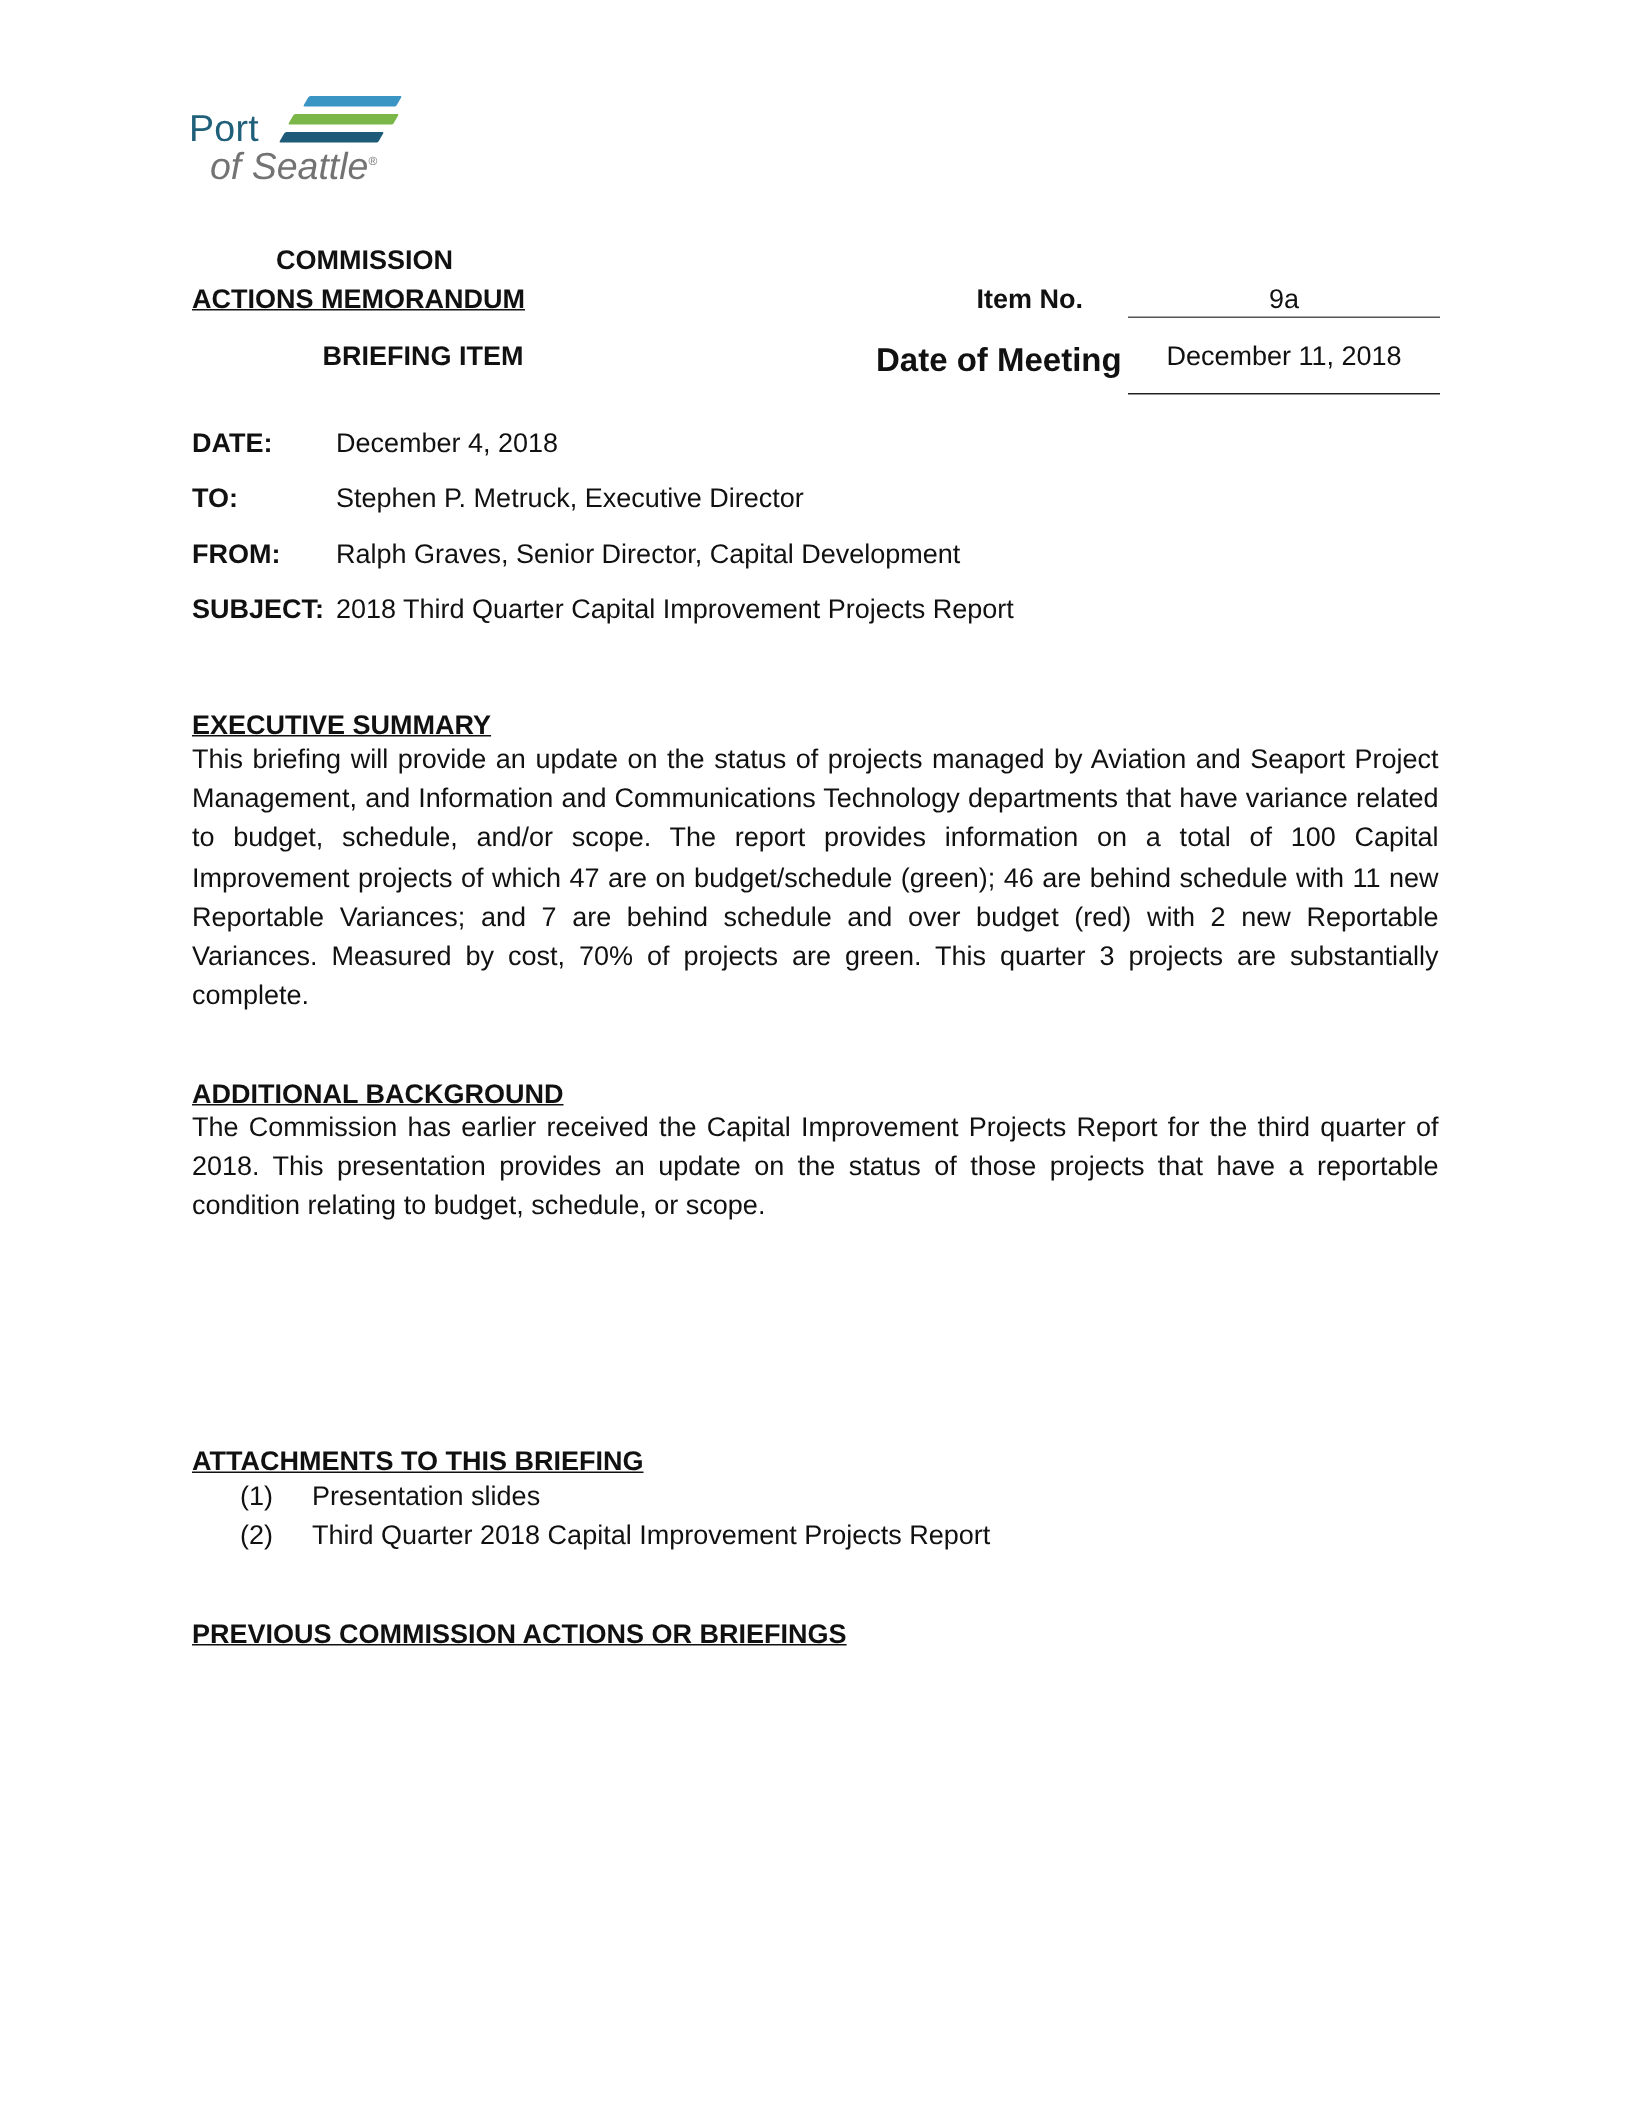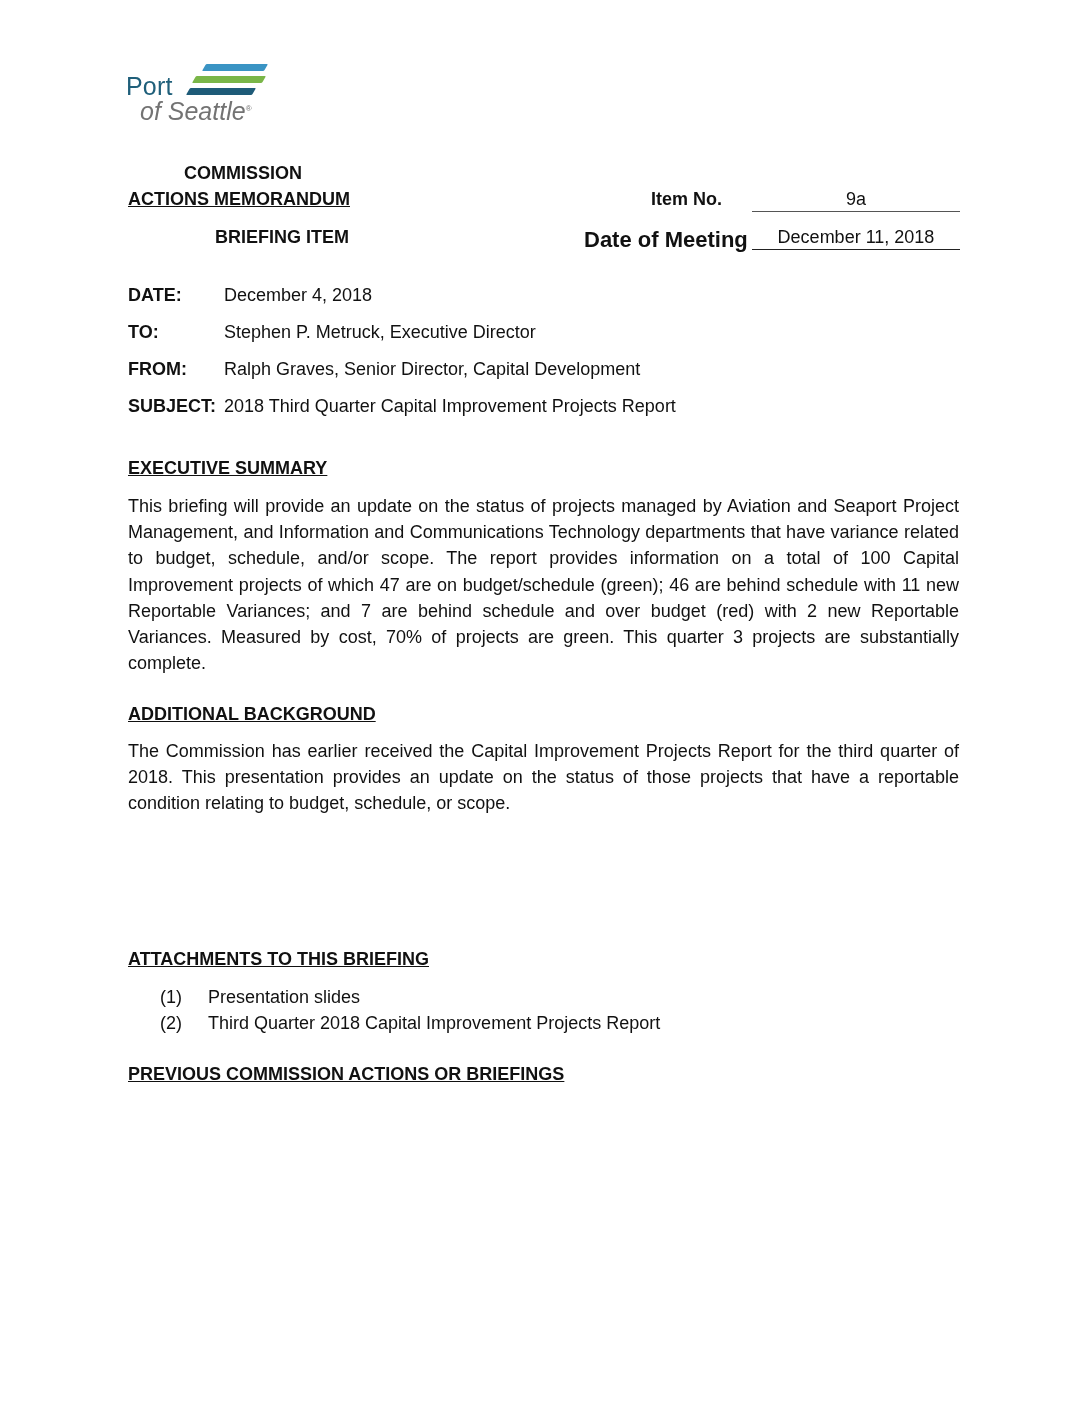--- a/index.html
+++ b/index.html
@@ -17,27 +17,27 @@
   .stripe-2 { left:68px; top:14px; width:70px; background:#7ab648; }
   .stripe-3 { left:62px; top:26px; width:66px; background:#1e5b78; }
 
   .commission { position:absolute; left:184px; top:163px; font-size:18px; font-weight:bold; }
   .agenda-memo { position:absolute; left:128px; top:189px; font-size:18px; font-weight:bold; text-decoration:underline; }
   .briefing-item { position:absolute; left:174px; top:227px; font-size:18px; font-weight:bold;margin-left:41px; }
 
   .item-no-label { position:absolute; left:651px; top:189px; font-size:18px; font-weight:bold; }
   .item-no-value { position:absolute; left:752px; top:189px; width:208px; text-align:center; font-size:18px; border-bottom:1.5px solid #555; padding-bottom:1px; }
   .dom-label { position:absolute; left:584px; top:227px; font-size:22px; font-weight:bold; }
-  .dom-value { position:absolute; left:752px; top:227px; width:208px; text-align:center; font-size:18px; border-bottom:1.5px solid #222; padding-bottom:1px; }
+  .dom-value { position:absolute; left:752px; top:227px; width:208px; text-align:center; font-size:18px; border-bottom:1.5px solid #222; padding-bottom:14px; }
 
   .meta-row { position:absolute; left:128px; font-size:18px; }
   .meta-label { position:absolute; left:0; font-weight:bold; white-space:nowrap; }
   .meta-value { position:absolute; left:96px; white-space:nowrap; }
 
-  .section-heading { position:absolute; left:128px; font-size:18px; font-weight:bold; text-decoration:underline; }
+  .section-heading { position:absolute; left:128px; font-size:18px; font-weight:bold; text-decoration:underline;margin-top:15px; }
   .para { position:absolute; left:128px; width:831px; font-size:18px; line-height:26.2px; text-align:justify; }
 
   .attach-list { position:absolute; left:160px; top:984px; font-size:18px; line-height:26px; }
   .attach-item { display:flex; }
   .attach-num { width:48px; }
 </style>
 </head>
 <body>
 
 <div class="page">

